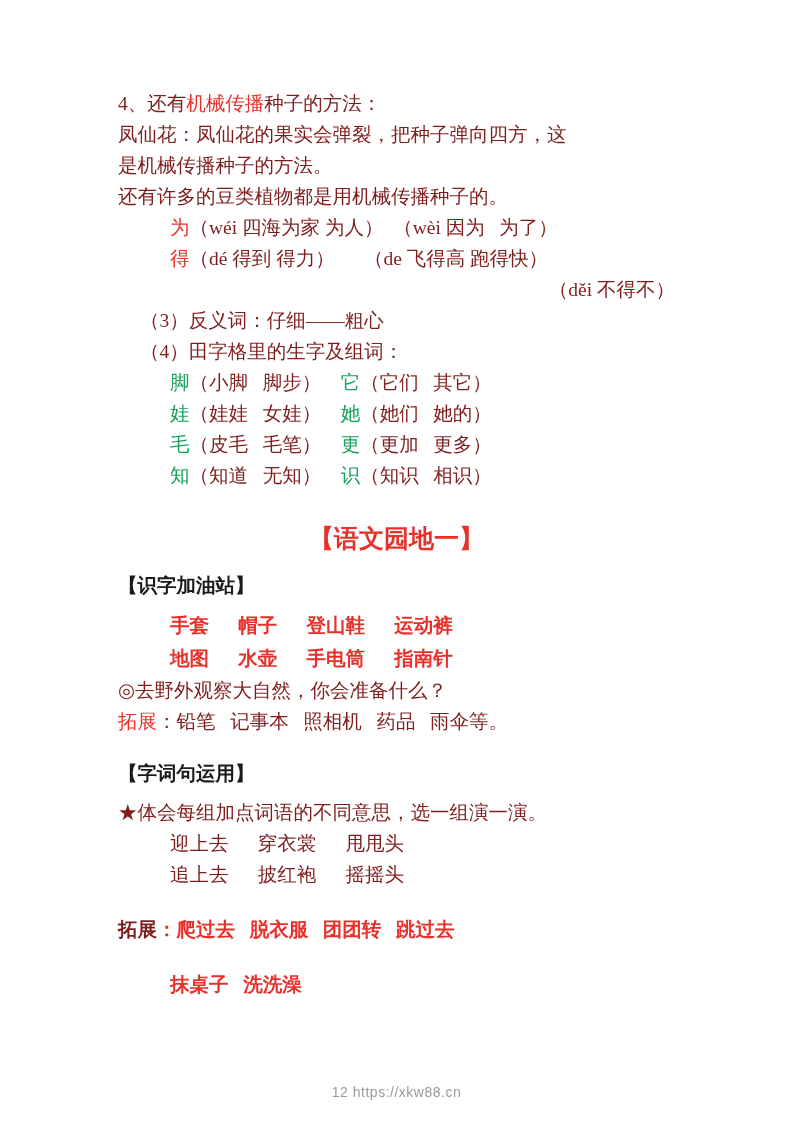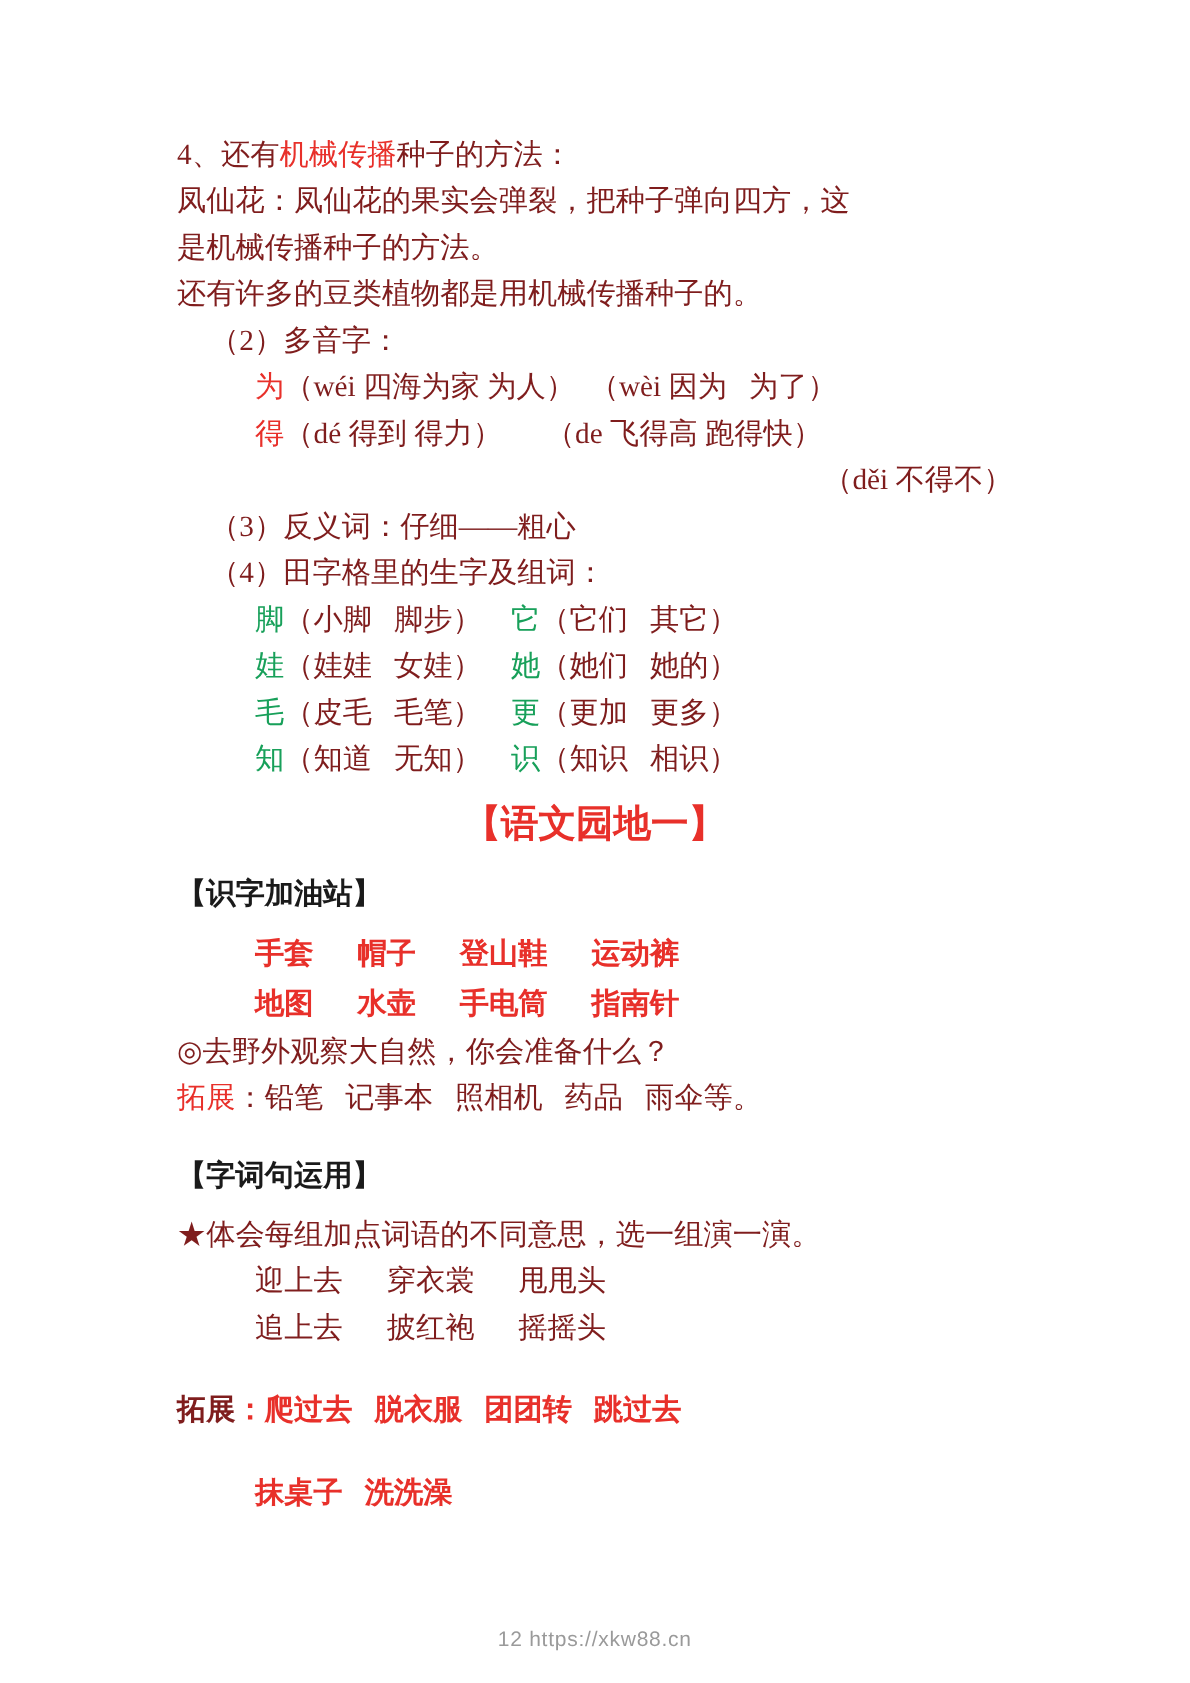--- a/index.html
+++ b/index.html
@@ -35,21 +35,21 @@
   .green { color: #18a05a; }
   .blk { color: #7f1d1d; }
   .bold { font-weight: bold; margin-top: 24px; }
 
   .title-center {
     text-align: center;
     font-size: 25px;
     line-height: 44px;
     font-weight: bold;
     color: #e8302a;
-    margin-top: 0;
+    margin-top: 20px;
     margin-bottom: 6px;
   }
   .sect-head {
     font-size: 19.5px;
     line-height: 34px;
     font-weight: bold;
     color: #1a1a1a;
     margin-top: 8px;
   }
   .word-row {
@@ -77,21 +77,20 @@
 </style>
 </head>
 <body>
 
 <div class="page">
   <div id="content">
       <div class="line"><span class="blk">4、还有</span><span class="red">机械传播</span><span class="blk">种子的方法：</span></div>
       <div class="line"><span class="blk">凤仙花：凤仙花的果实会弹裂，把种子弹向四方，这</span></div>
       <div class="line"><span class="blk">是机械传播种子的方法。</span></div>
       <div class="line"><span class="blk">还有许多的豆类植物都是用机械传播种子的。</span></div>
-      <div class="line indent1"><span class="blk">（2）多音字：</span></div>
       <div class="line indent2"><span class="red">为</span><span class="blk">（wéi 四海为家 为人）  （wèi 因为   为了）</span></div>
       <div class="line indent2"><span class="red">得</span><span class="blk">（dé 得到 得力）      （de 飞得高 跑得快）</span></div>
       <div class="line indent3"><span class="blk">（děi 不得不）</span></div>
       <div class="line indent1"><span class="blk">（3）反义词：仔细——粗心</span></div>
       <div class="line indent1"><span class="blk">（4）田字格里的生字及组词：</span></div>
       <div class="line indent2"><span class="green">脚</span><span class="blk">（小脚   脚步）    </span><span class="green">它</span><span class="blk">（它们   其它）</span></div>
       <div class="line indent2"><span class="green">娃</span><span class="blk">（娃娃   女娃）    </span><span class="green">她</span><span class="blk">（她们   她的）</span></div>
       <div class="line indent2"><span class="green">毛</span><span class="blk">（皮毛   毛笔）    </span><span class="green">更</span><span class="blk">（更加   更多）</span></div>
       <div class="line indent2"><span class="green">知</span><span class="blk">（知道   无知）    </span><span class="green">识</span><span class="blk">（知识   相识）</span></div>
       <div class="spacer-sm"></div>

